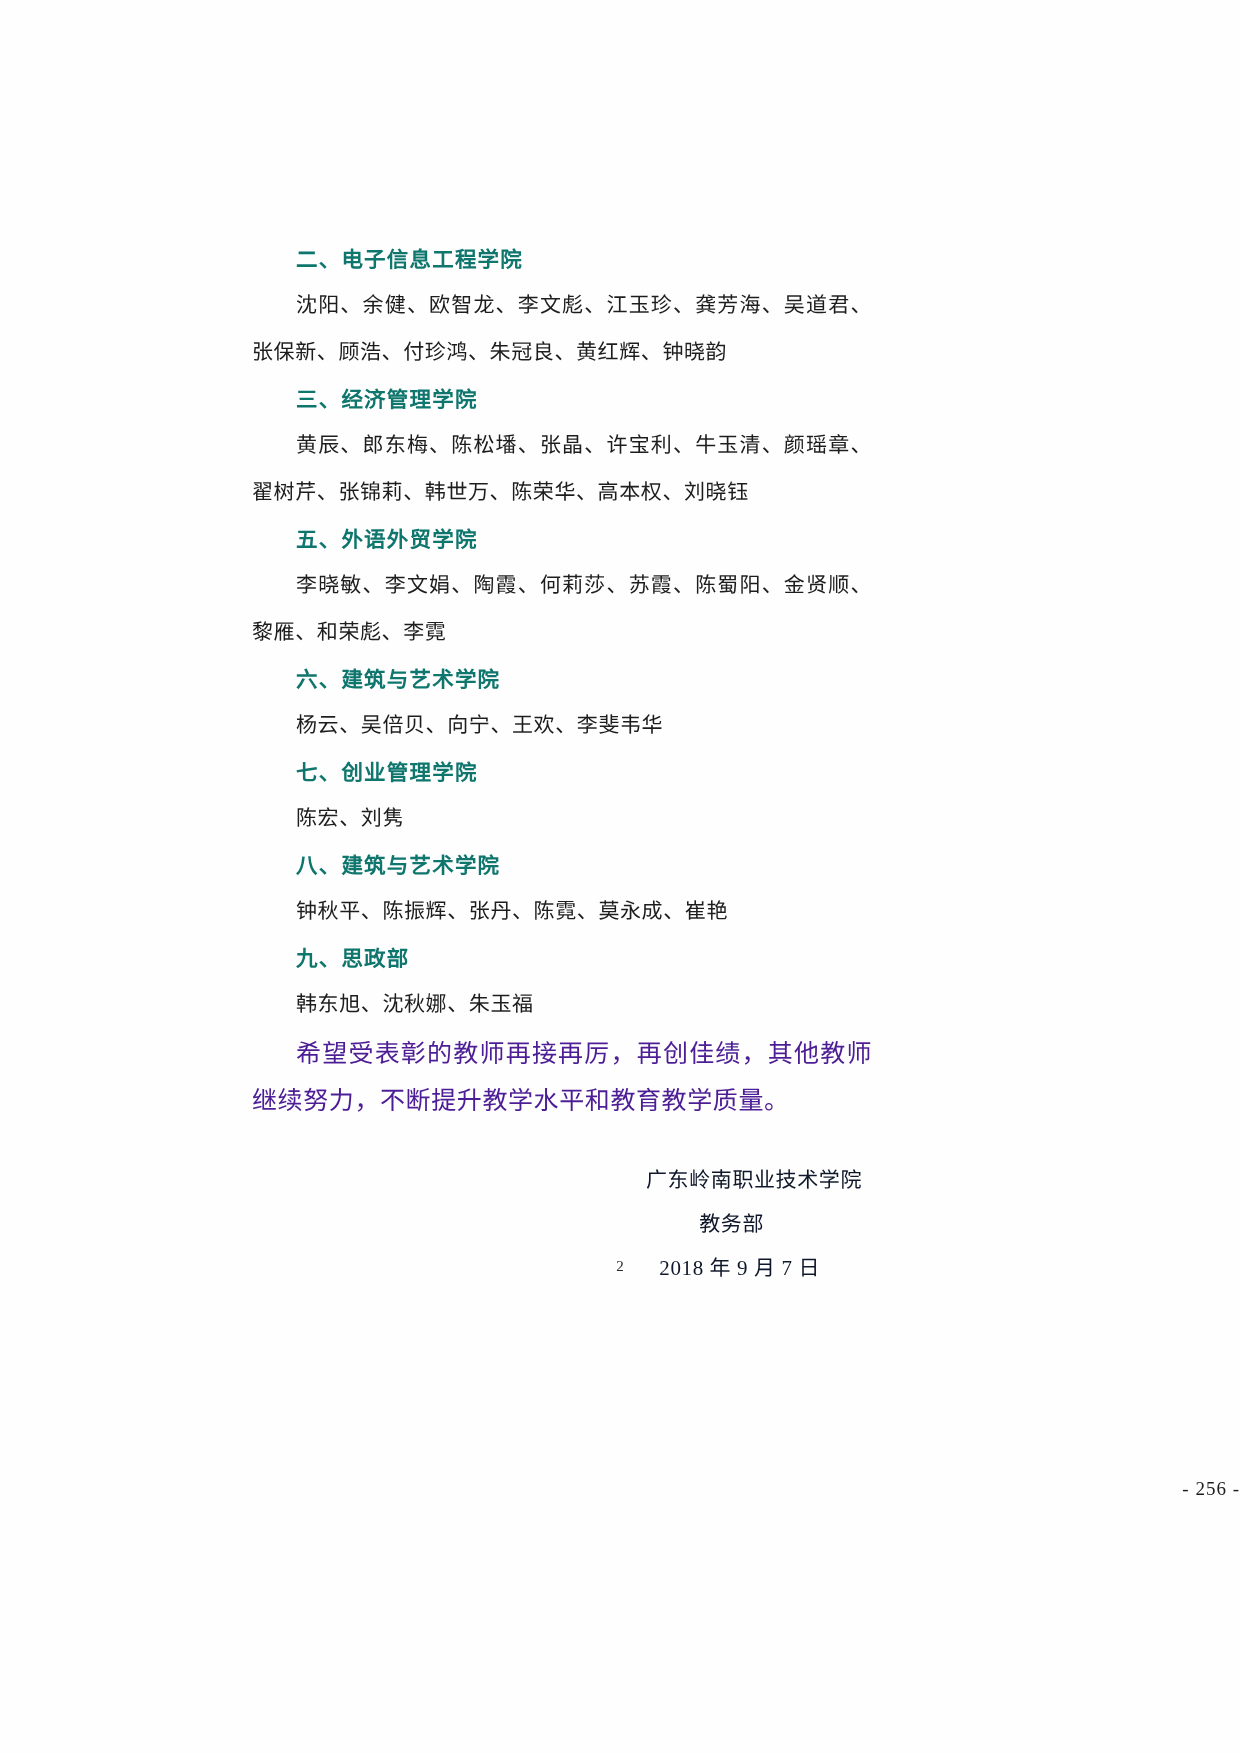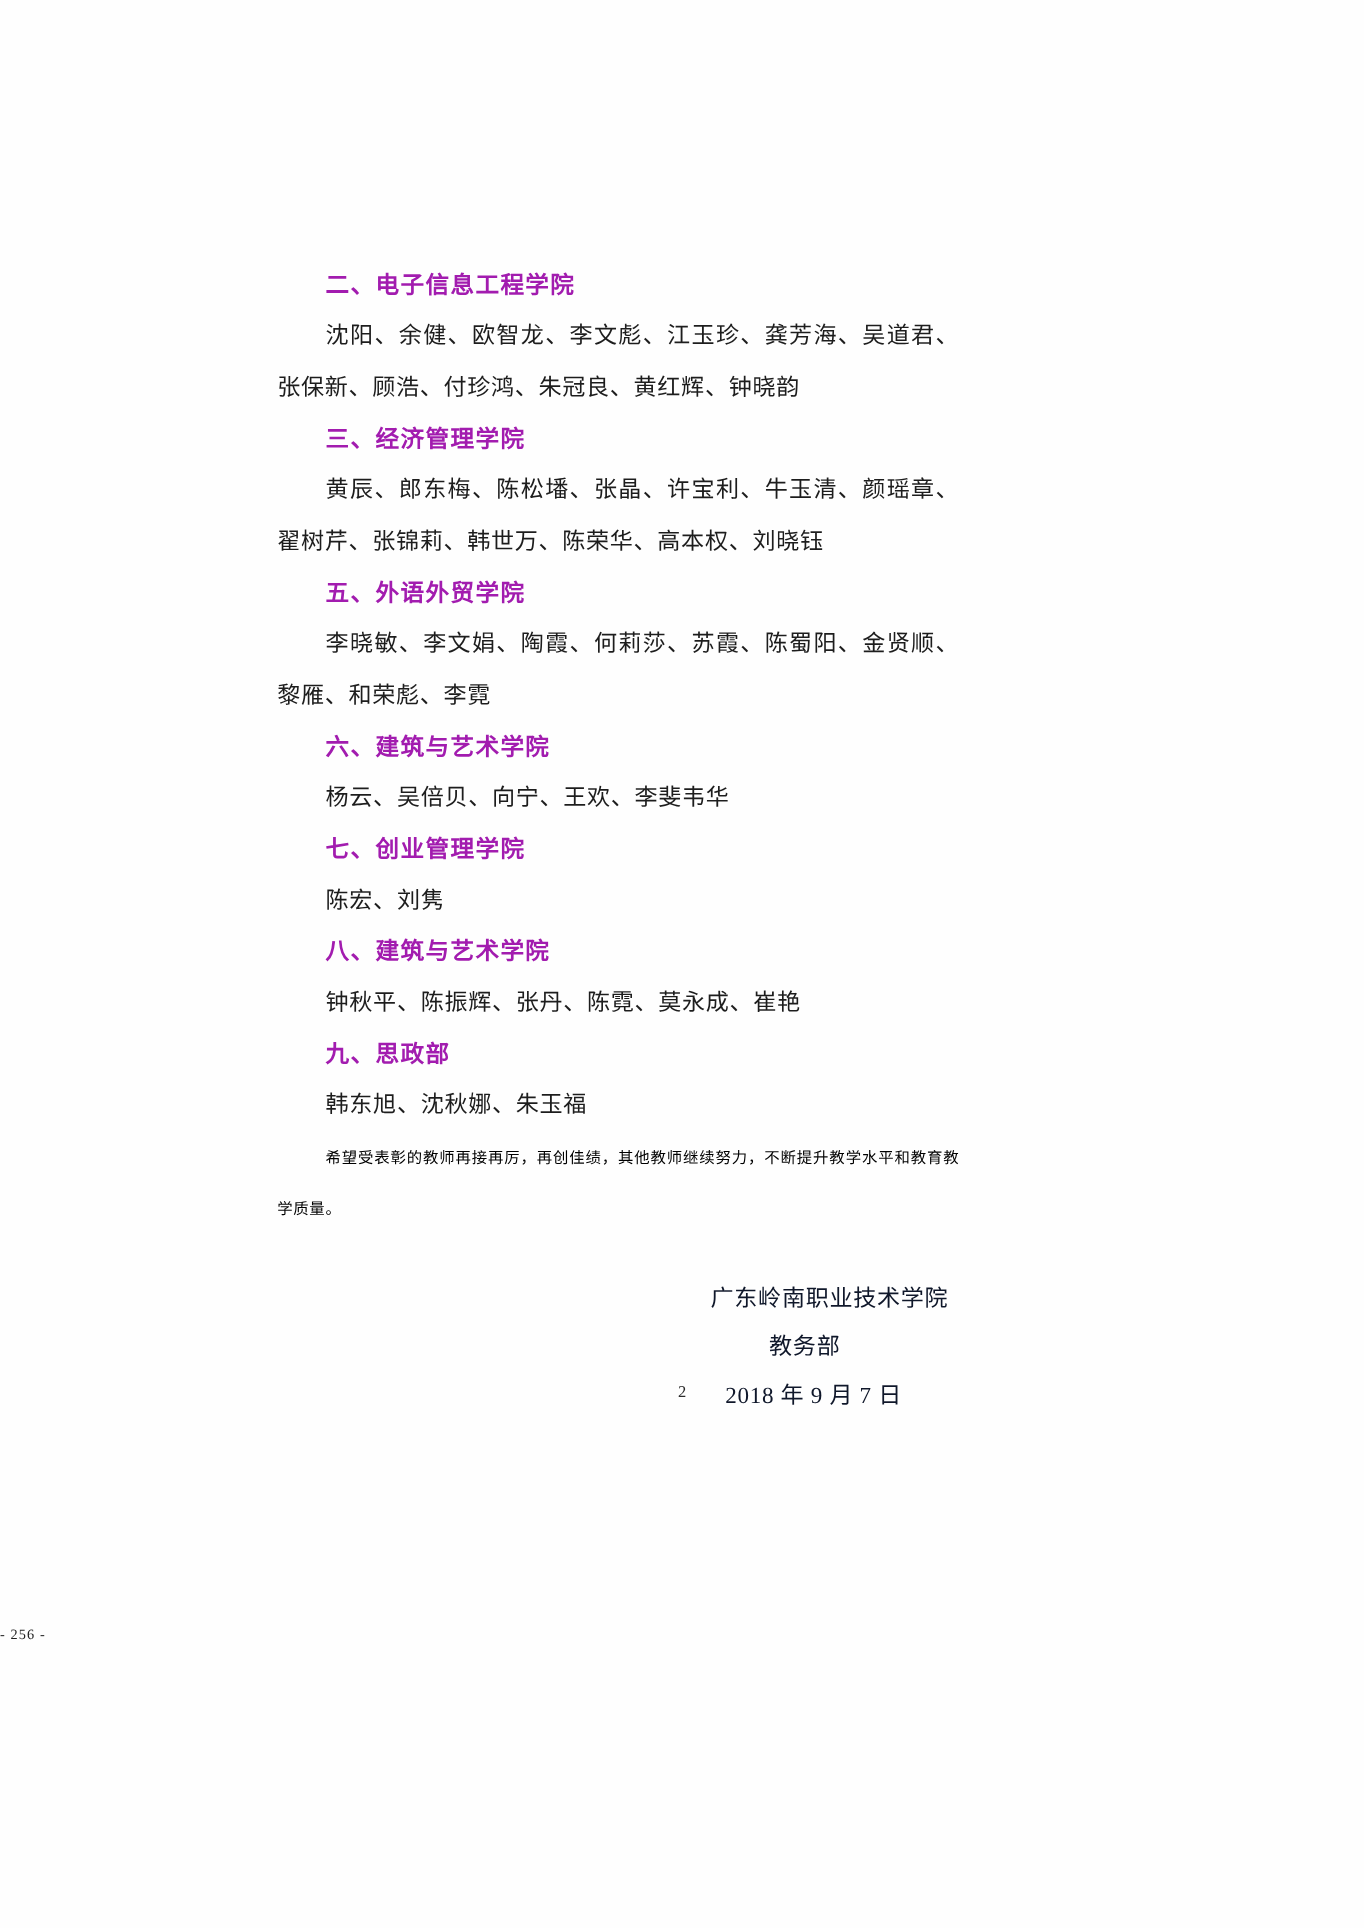--- a/index.html
+++ b/index.html
@@ -32,41 +32,41 @@
   .section {
     margin-bottom: 2px;
   }
   .heading {
     font-family: "DejaVu Serif", "Liberation Serif", serif;
     font-weight: bold;
     font-size: 21.5px;
     line-height: 44px;
     letter-spacing: 1.2px;
     text-indent: 44px;
-    color: #a21caf;
+    color: #0f766e;
   }
   .names {
     font-family: "Liberation Serif", "DejaVu Serif", serif;
     font-size: 21px;
     line-height: 47px;
     letter-spacing: 0.6px;
     text-indent: 44px;
     text-align: justify;
     text-justify: inter-character;
     color: #1d1d1d;
   }
   .para {
     font-family: "Liberation Serif", "DejaVu Serif", serif;
-    font-size: 14px;
+    font-size: 25px;
     line-height: 47px;
     letter-spacing: 0.6px;
     text-indent: 44px;
     text-align: justify;
     text-justify: inter-character;
-    color: #000000;
+    color: #4c1d95;
     margin-top: 2px;
   }
   .signature {
     margin-top: 34px;
     text-align: right;
     font-family: "Liberation Serif", "DejaVu Serif", serif;
     font-size: 21px;
     line-height: 44px;
     letter-spacing: 0.6px;
     color: #0f172a;
@@ -82,23 +82,23 @@
     text-align: center;
     font-family: "Liberation Serif", "DejaVu Serif", serif;
     font-size: 15px;
     color: #2a2a2a;
   }
   .page-num-footer {
     position: absolute;
     left: 0;
     top: 1478px;
     width: 1240px;
-    text-align: left;
+    text-align: right;
     font-family: "Liberation Serif", "DejaVu Serif", serif;
-    font-size: 13px;
+    font-size: 19px;
     letter-spacing: 1px;
     color: #1d1d1d;
   }
 </style>
 </head>
 <body>
 
 <div class="page">
 
   <div class="content">

